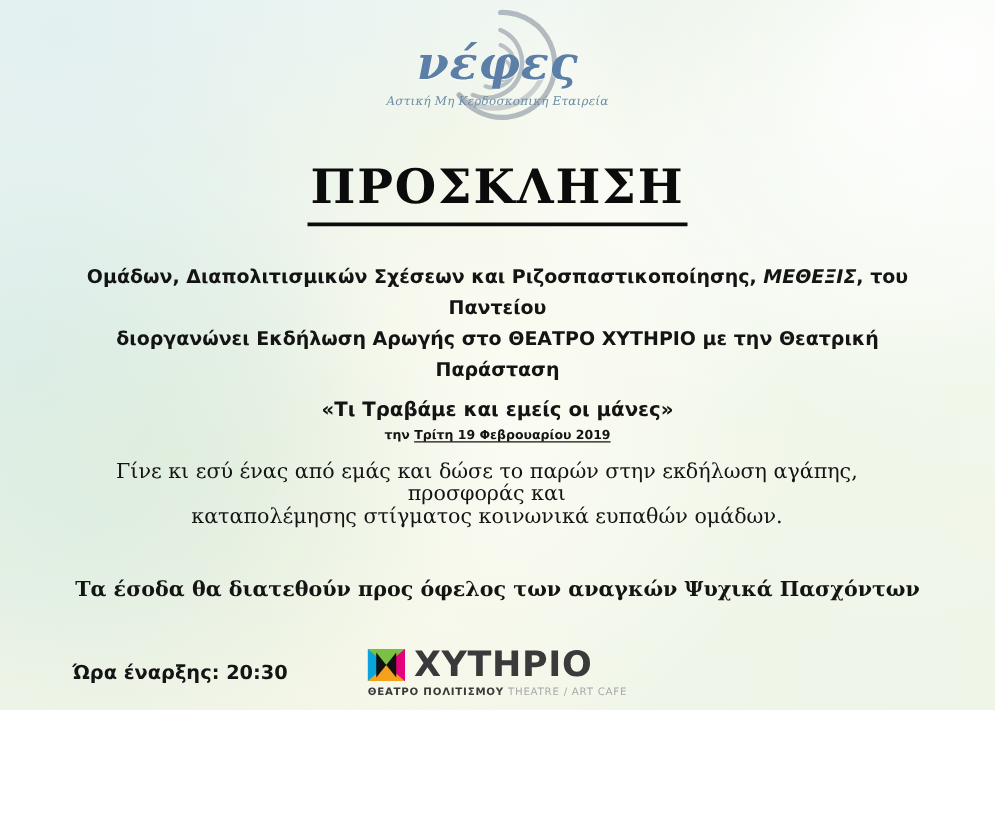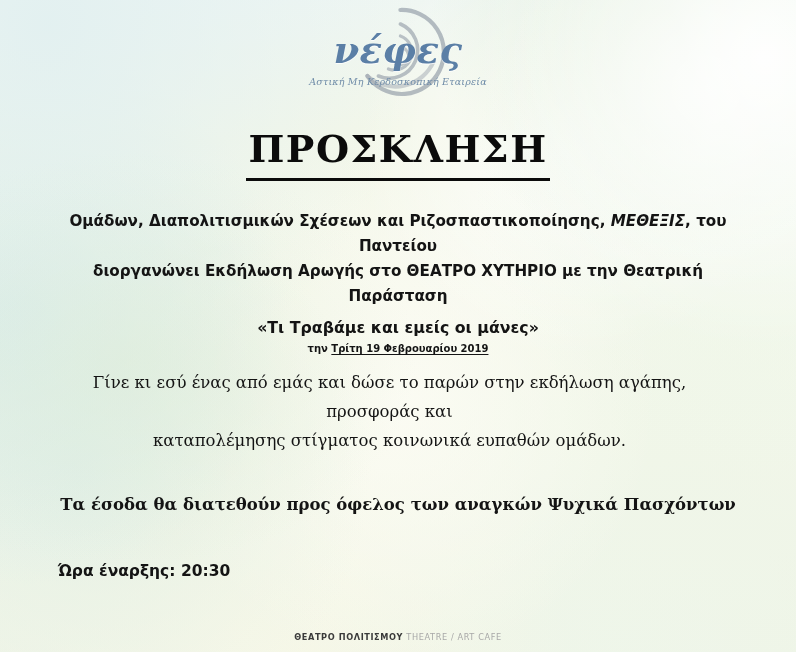--- a/index.html
+++ b/index.html
@@ -11,21 +11,21 @@
     width: 796px;
     height: 652px;
     overflow: hidden;
     font-family: "DejaVu Sans", sans-serif;
   }
 
   
   .poster {
     position: relative;
     width: 796px;
-    height: 652px;
+    height: 568px;
     box-sizing: border-box;
     background-color: #f4f7ef;
     background-image:
       radial-gradient(circle at 6% 4%,   rgba(226,240,240,0.95) 0%, rgba(226,240,240,0) 38%),
       radial-gradient(circle at 96% 9%,  rgba(255,255,255,0.95) 0%, rgba(255,255,255,0) 30%),
       radial-gradient(circle at 84% 3%,  rgba(206,228,196,0.55) 0%, rgba(206,228,196,0) 26%),
       radial-gradient(circle at 99% 26%, rgba(240,248,236,0.95) 0%, rgba(240,248,236,0) 34%),
       radial-gradient(circle at 72% 22%, rgba(255,255,255,0.85) 0%, rgba(255,255,255,0) 28%),
       radial-gradient(circle at 2% 48%,  rgba(214,236,236,0.85) 0%, rgba(214,236,236,0) 32%),
       radial-gradient(circle at 10% 72%, rgba(228,240,230,0.9) 0%, rgba(228,240,230,0) 34%),
@@ -147,21 +147,21 @@
     font-size: 10px;
     color: #141414;
   }
   .date-line u { text-decoration: underline; text-underline-offset: 2px; }
 
   .appeal {
     margin: 14px 67px 0 50px;
     text-align: center;
     font-family: "DejaVu Serif", serif;
     font-size: 16.5px;
-    line-height: 29px;
+    line-height: 18px;
     color: #141414;
   }
   .appeal .ln { display: block; }
 
   .proceeds {
     margin: 40px 40px 0 40px;
     text-align: center;
     font-family: "DejaVu Serif", serif;
     font-weight: bold;
     font-size: 16.5px;
@@ -275,19 +275,32 @@
   <div class="details layer">
     <div class="row">
       <span>Ώρα έναρξης: 20:30</span>
       <span></span>
     </div>
 
   </div>
 
   <div class="footer">
     <div class="chy">
+      <div class="chy-top">
+        <span class="chy-mark">
+          <svg width="30" height="26" viewBox="0 0 30 26">
+            <rect x="0" y="0" width="30" height="13" fill="#7ac143"></rect>
+            <rect x="0" y="13" width="30" height="13" fill="#f5a11b"></rect>
+            <polygon points="0,0 15,13 0,26" fill="#0aa3dd"></polygon>
+            <polygon points="30,0 15,13 30,26" fill="#e6007e"></polygon>
+            <polygon points="7,3 15,13 7,23" fill="#111111"></polygon>
+            <polygon points="23,3 15,13 23,23" fill="#111111"></polygon>
+          </svg>
+        </span>
+        <span class="chy-name">ΧΥΤΗΡΙΟ</span>
+      </div>
       <div class="chy-sub">
         <span class="s1">ΘΕΑΤΡΟ ΠΟΛΙΤΙΣΜΟΥ</span><span class="s2"> THEATRE / ART CAFE</span>
       </div>
     </div>
   </div>
 
 </div>
 
 </body></html>

